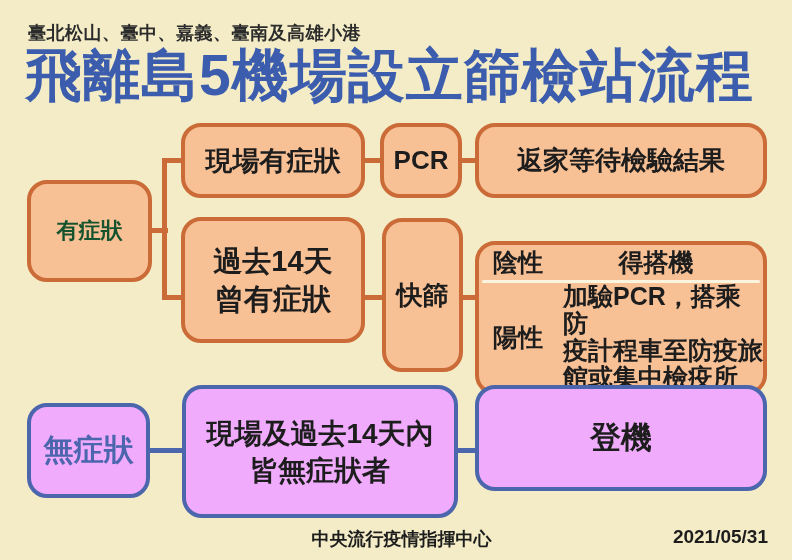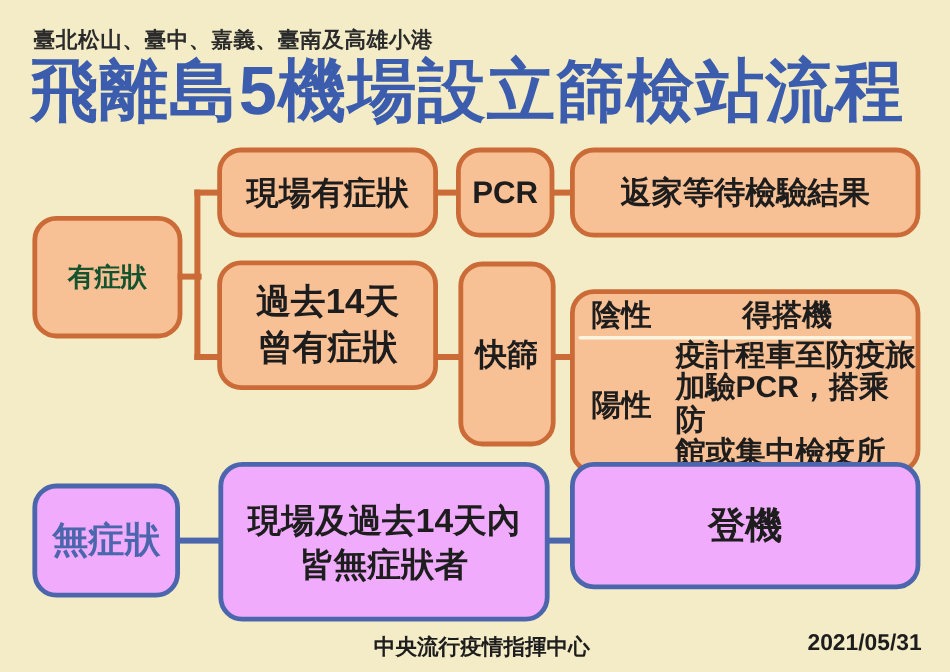--- a/index.html
+++ b/index.html
@@ -15,21 +15,21 @@
   .box-o{background:#f8c095;border:4px solid #cb6b38;}
   .box-b{background:#f0abfc;border:4px solid #4c66ae;}
   .lbl-o{color:#14532d;font-weight:700;font-size:22px;}
   .lbl-b{color:#4c66ae;font-weight:700;font-size:30px;}
   .blk{color:#1d1d1d;font-weight:700;}
 
   #box-symptomatic{left:27px;top:180px;width:125px;height:102px;}
   #box-onsite{left:181px;top:123px;width:184px;height:75px;font-size:27px;}
   #box-pcr{left:380px;top:123px;width:82px;height:75px;font-size:26px;}
   #box-home{left:475px;top:123px;width:292px;height:75px;font-size:26px;}
-  #box-past14{left:181px;top:217px;width:184px;height:108px;font-size:29px;line-height:38px;}
+  #box-past14{left:181px;top:217px;width:184px;height:126px;font-size:29px;line-height:38px;}
   #box-rapid{left:382px;top:218px;width:81px;height:154px;font-size:26px;}
   #box-result{left:475px;top:217px;width:292px;height:154px;flex-direction:column;align-items:stretch;justify-content:flex-start;padding:0;margin-top:24px;}
   #box-asymptomatic{left:27px;top:403px;width:123px;height:95px;}
   #box-nosymp{left:182px;top:385px;width:276px;height:133px;font-size:28px;line-height:37px;}
   #box-board{left:475px;top:385px;width:292px;height:106px;font-size:31px;}
 
   
   .res-row{display:flex;align-items:center;padding-left:14px;}
   .res-neg{height:50px;}
   .res-pos{flex:1;}
@@ -96,22 +96,22 @@
 
   <div class="box box-o" id="box-result">
     <div class="res-row res-neg">
       <span class="res-label">陰性</span>
       <span class="res-content">得搭機</span>
     </div>
     <div class="res-divider"></div>
     <div class="res-row res-pos">
       <span class="res-label">陽性</span>
       <span class="res-content">
+        <span style="display:block">加驗PCR，搭乘防</span>
         <span style="display:block">疫計程車至防疫旅</span>
-        <span style="display:block">加驗PCR，搭乘防</span>
         <span style="display:block">館或集中檢疫所</span>
       </span>
     </div>
   </div>
 
   <div class="box box-b" id="box-asymptomatic">
     <span class="lbl-b">無症狀</span>
   </div>
 
   <div class="box box-b blk" id="box-nosymp">

